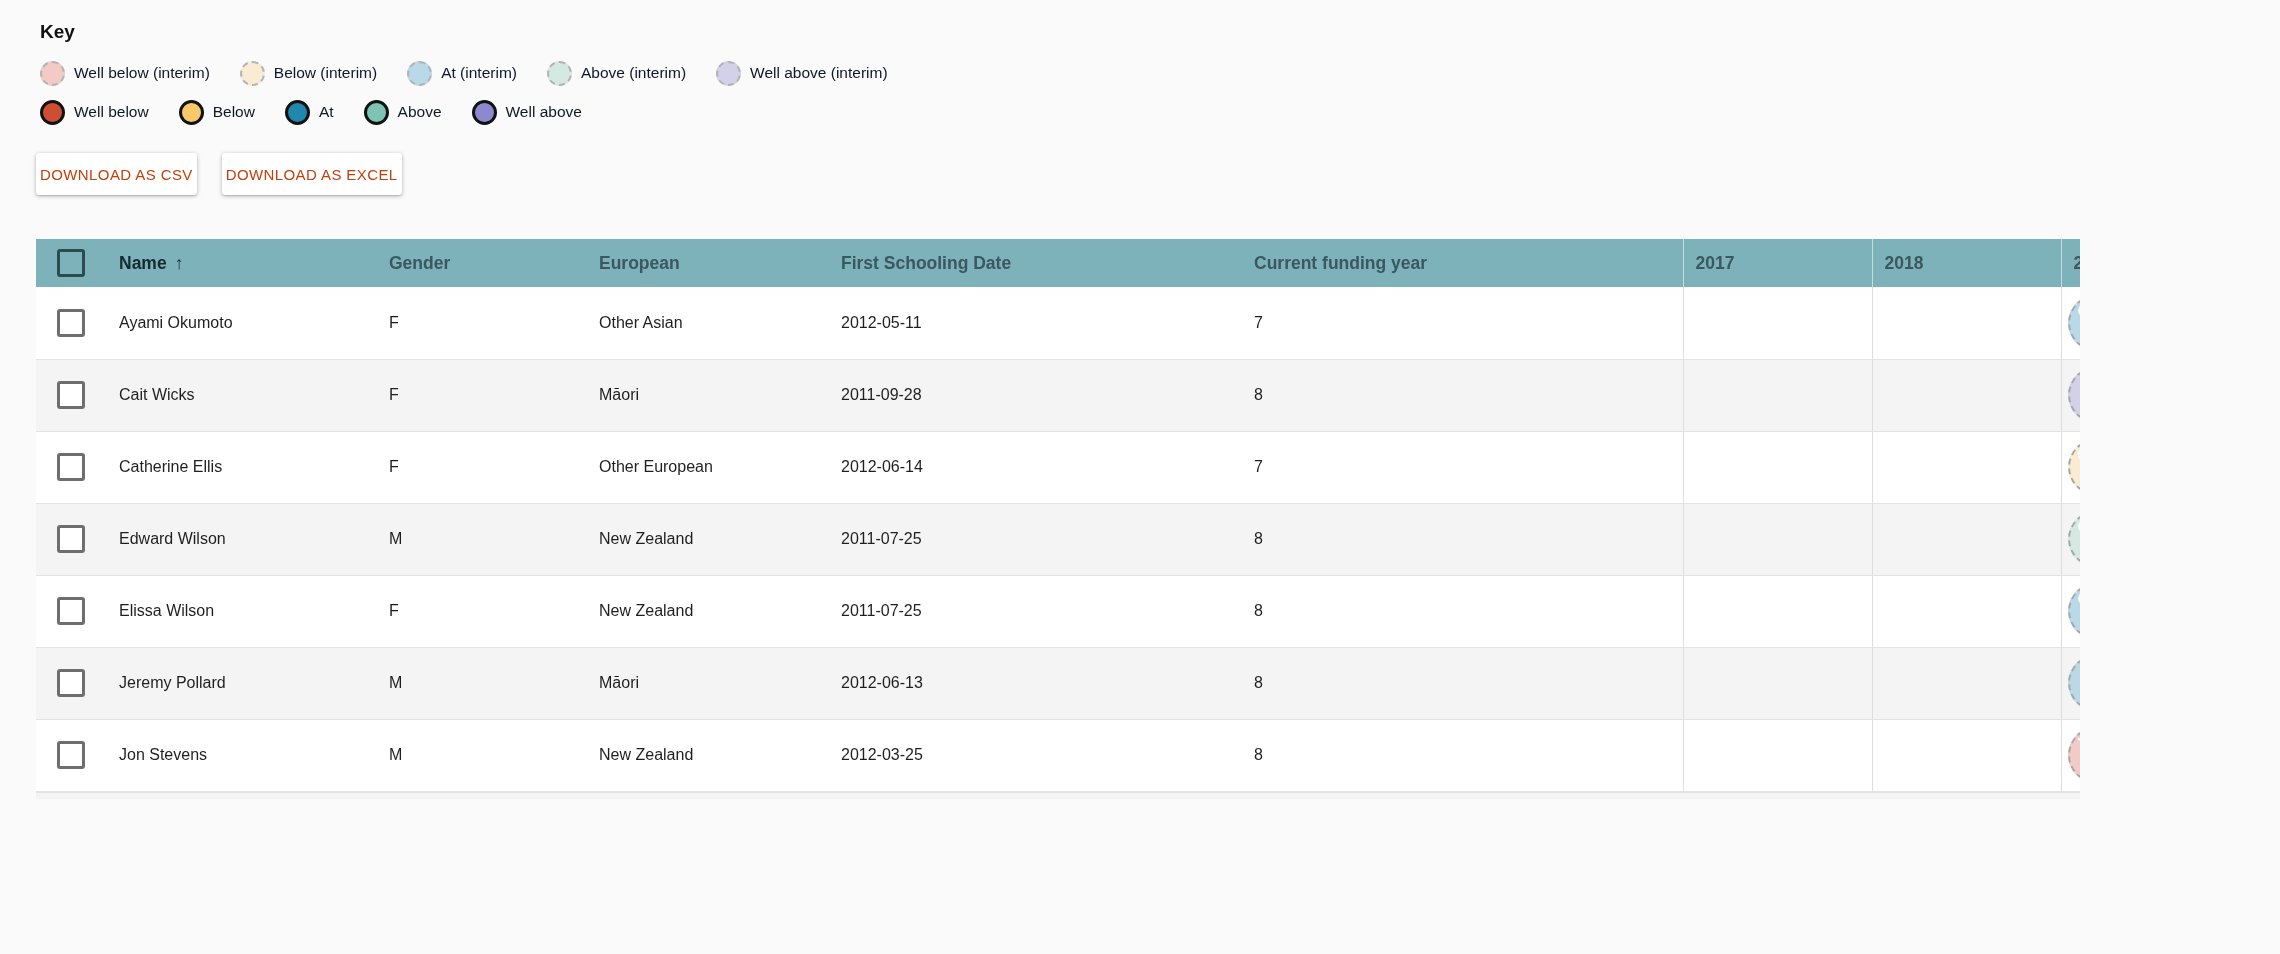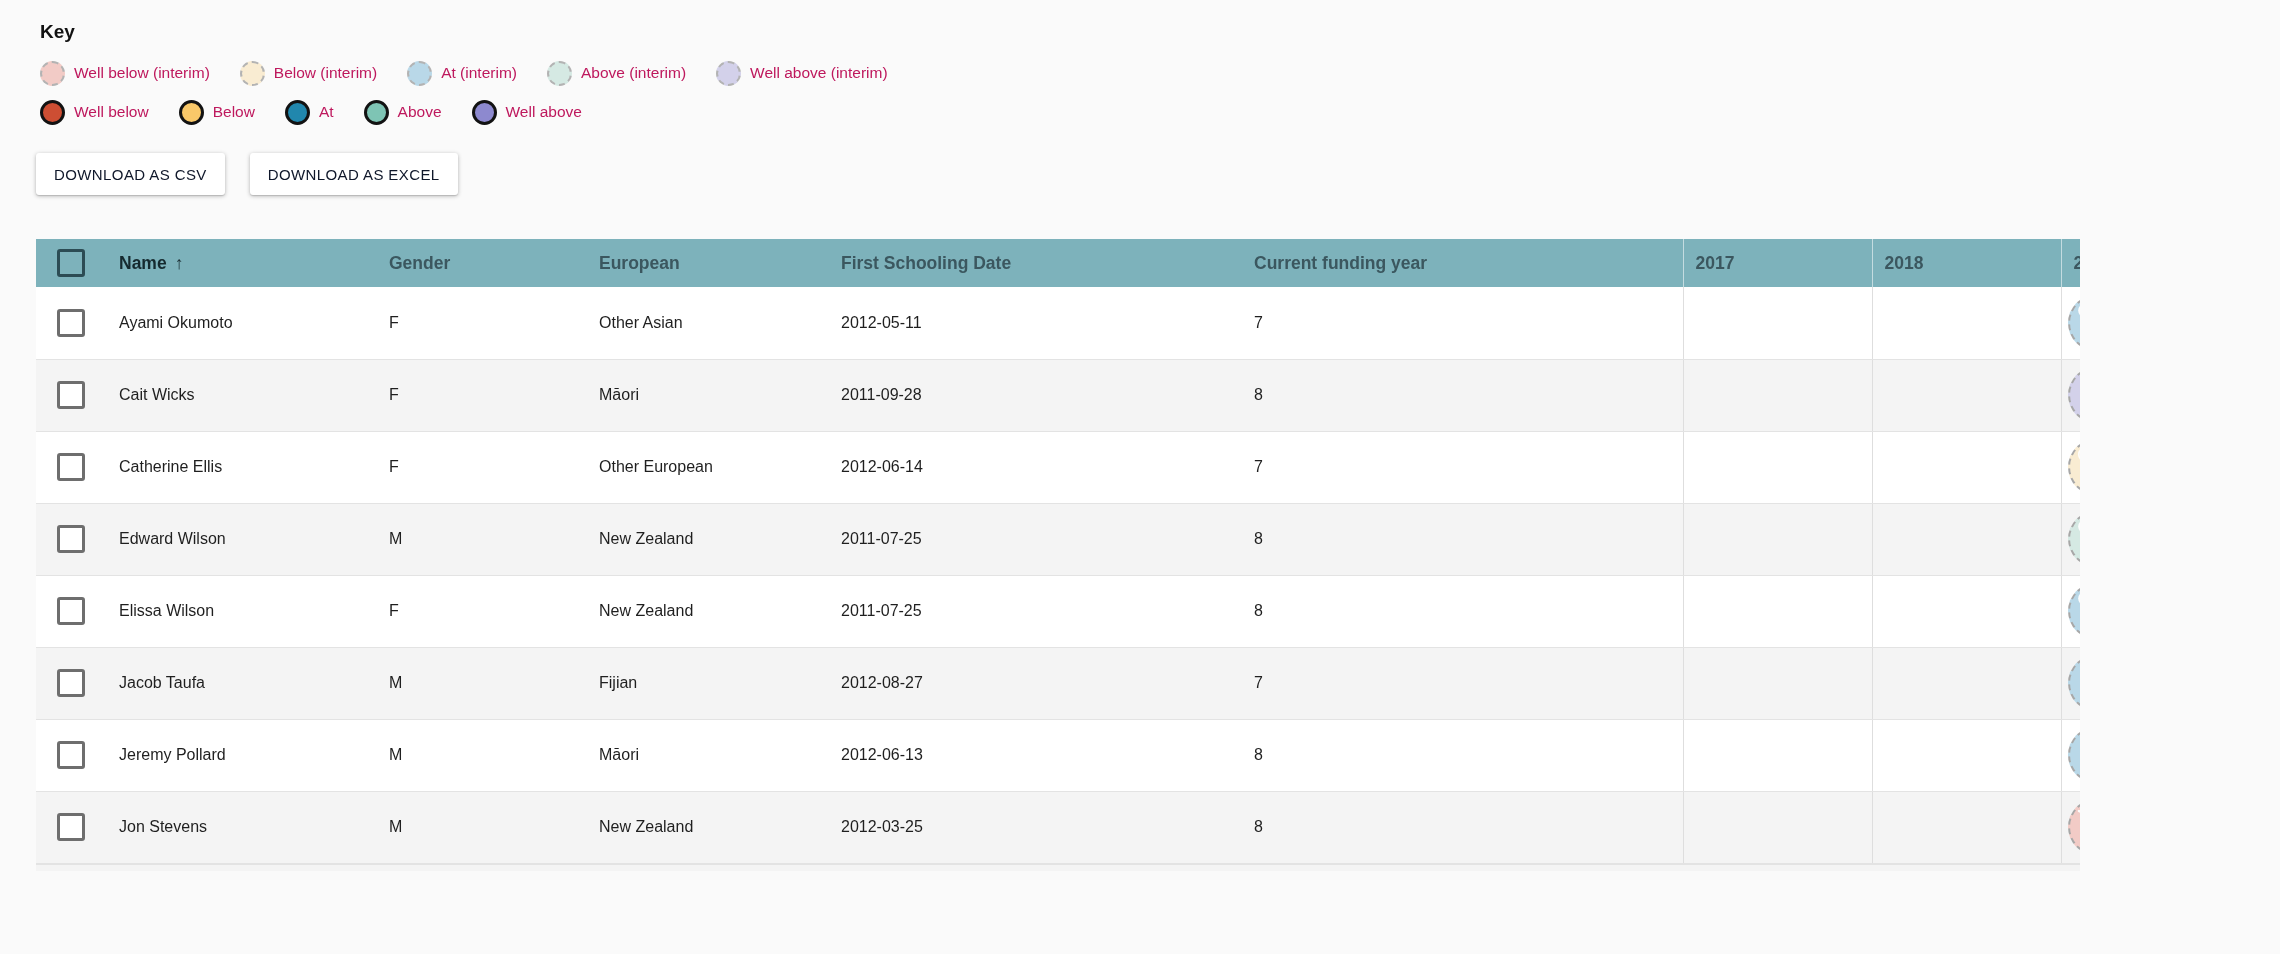--- a/index.html
+++ b/index.html
@@ -11,28 +11,28 @@
   }
   .page{width:2080px;height:954px;overflow:hidden;box-sizing:border-box;padding:20px 0 0 36px;}
 
   
   .key-title{font-size:19px;font-weight:bold;color:#111;margin:0 0 16px 4px;line-height:24px;}
   .key-row{display:flex;align-items:center;gap:30px;height:26px;margin:0 0 13px 4px;}
   .key-item{display:flex;align-items:center;gap:9px;}
   .swatch{width:25px;height:25px;border-radius:50%;box-sizing:border-box;flex:none;}
   .swatch.interim{border:2px dashed #b3b3b3;}
   .swatch.final{border:3px solid #121212;}
-  .key-label{font-size:15.5px;color:#be185d;white-space:nowrap;}
+  .key-label{font-size:15.5px;color:#0f172a;white-space:nowrap;}
 
   
   .actions{margin-top:28px;display:flex;gap:25px;}
   .btn{
-    height:42px;padding:0 18px;background:#fff;border:none;border-radius:3px;
+    height:42px;padding:0 4px;background:#fff;border:none;border-radius:3px;
     box-shadow:0 1px 4px rgba(0,0,0,0.28),0 1px 1px rgba(0,0,0,0.12);
-    font-family:inherit;font-size:15px;font-weight:500;letter-spacing:.4px;color:#0f172a;
+    font-family:inherit;font-size:15px;font-weight:500;letter-spacing:.4px;color:#c2410c;
     cursor:pointer;
   }
 
   
   table{border-collapse:collapse;table-layout:fixed;width:2202px;margin-top:44px;background:#fff;}
   thead th{
     background:#7db2bb;height:48px;box-sizing:border-box;
     font-size:17.5px;font-weight:bold;color:#3b575f;text-align:left;padding:0;
     cursor:pointer;
   }
@@ -356,36 +356,20 @@
     <path d="M3.6 10.7C2.7 11.5 2 13 1.4 14.6 3 14 4.5 13.3 5.3 12.4Z"></path>
                     </svg>
                   </span>
                 </div>
               </div>
             </div>
           </td>
         </tr>
         <tr>
           <td class="cb-col"><span class="checkbox"></span></td>
-          <td>Jacob Taufa</td>
-          <td>M</td>
-          <td>Fijian</td>
-          <td>2012-08-27</td>
-          <td>7</td>
-          <td class="year"></td>
-          <td class="year"></td>
-          <td class="year">
-            <div class="circle-wrap">
-              <div class="circle interim" style="background: rgb(185, 216, 232);"></div>
-              <div class="circle result" style="background: rgb(33, 135, 173);"></div>
-            </div>
-          </td>
-        </tr>
-        <tr>
-          <td class="cb-col"><span class="checkbox"></span></td>
           <td>Jeremy Pollard</td>
           <td>M</td>
           <td>Māori</td>
           <td>2012-06-13</td>
           <td>8</td>
           <td class="year"></td>
           <td class="year"></td>
           <td class="year">
             <div class="circle-wrap">
               <div class="circle interim" style="background: rgb(185, 216, 232);"></div>

